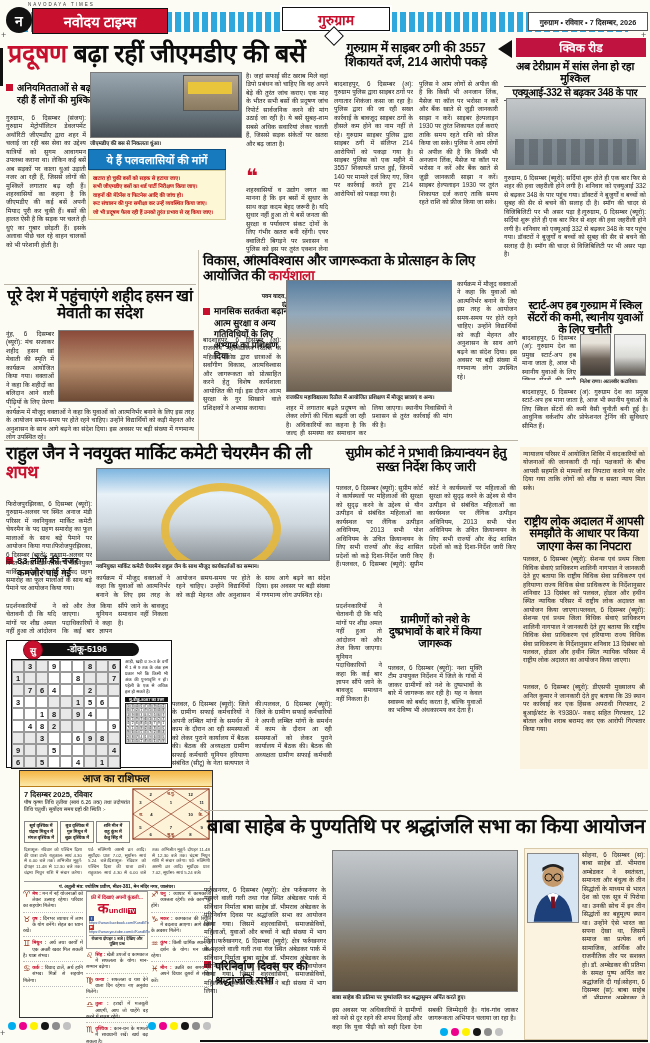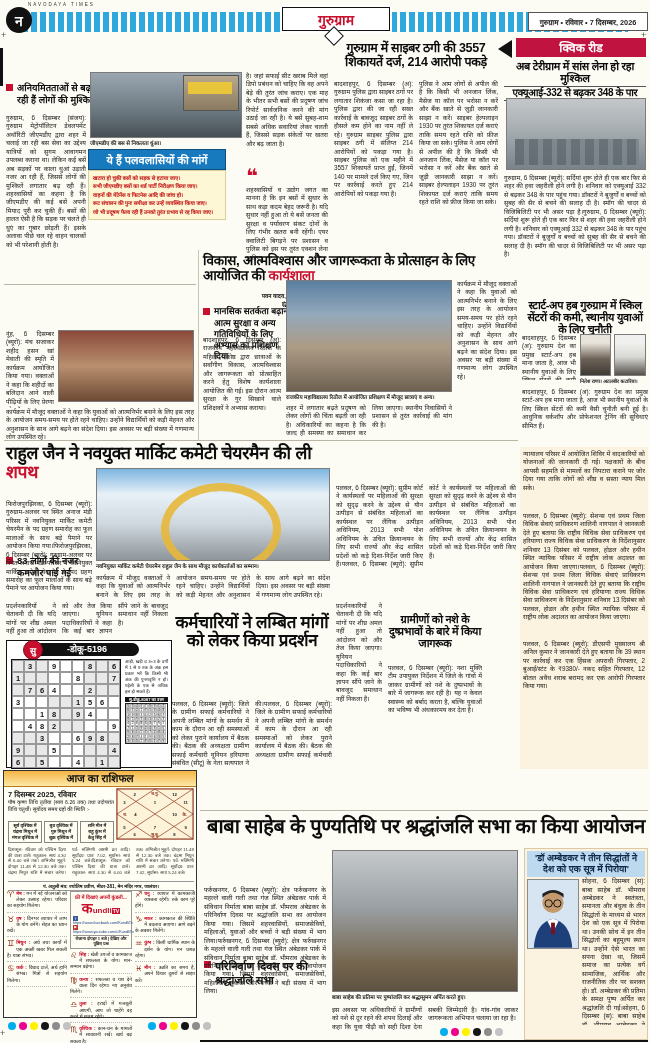--- a/index.html
+++ b/index.html
@@ -35,29 +35,32 @@
 </style>
 </head>
 <body>
 
 <div class="page">
 
   <div class="abs" style="left:28px;top:2px;font-size:4.5px;letter-spacing:2px;color:#333">NAVODAYA TIMES</div>
   <div class="abs stripe" style="left:22px;top:12px;width:606px"></div>
   <div class="abs" style="left:6px;top:7px;width:26px;height:26px;border-radius:50%;background:#111;color:#fff;
        font-weight:800;font-size:14px;display:flex;align-items:center;justify-content:center">न</div>
+  <div class="abs" style="left:32px;top:8px;width:134px;height:24px;background:#c8102e;border:1px solid #111;
+       color:#fff;font-weight:800;font-size:14.5px;display:flex;align-items:center;justify-content:center">नवोदय टाइम्स</div>
   <div class="abs" style="left:282px;top:7px;width:106px;height:22px;background:#fff;border:1.5px solid #111;
        box-shadow:0 0 0 2px #fff;color:#c8102e;font-weight:800;font-size:14px;display:flex;align-items:center;justify-content:center">गुरुग्राम</div>
   <div class="abs" style="left:327px;top:29px;width:12px;height:12px;background:#fff;border:1.5px solid #111;transform:rotate(45deg)"></div>
   <div class="abs" style="left:528px;top:12px;width:118px;height:17px;background:#fff;border:1px solid #555;
        font-size:7.3px;font-weight:700;color:#222;display:flex;align-items:center;justify-content:center">गुरुग्राम • रविवार • 7 दिसम्बर, 2026</div>
   <div class="abs" style="left:1px;top:30px;color:#555;font-size:9px">+</div>
   <div class="abs" style="left:641px;top:30px;color:#555;font-size:9px">+</div>
   <div class="abs" style="left:0;top:48px;width:3px;height:38px;background:#111"></div>
 
+  <div class="abs hl" style="left:8px;top:40px;width:324px;font-size:25px"><span class="red">प्रदूषण</span><span> बढ़ा रहीं जीएमडीए की बसें</span></div>
 
   <div class="abs sub" style="left:6px;top:82px;width:84px">
     <span class="sq"></span>
     <span>अनियमितताओं से बढ़ रही हैं लोगों की मुश्किलें</span>
   </div>
   <div class="abs b" style="left:6px;top:114px;width:80px;height:186px">गुरुग्राम, 6 दिसम्बर (संजय): गुरुग्राम मेट्रोपॉलिटन डेवलपमेंट अथॉरिटी जीएमडीए द्वारा शहर में चलाई जा रही बस सेवा का उद्देश्य यात्रियों को सुगम आवागमन उपलब्ध कराना था। लेकिन कई बसें अब सड़कों पर काला धुआं उड़ाती नजर आ रही हैं, जिससे लोगों की मुश्किलें लगातार बढ़ रही हैं। शहरवासियों का कहना है कि जीएमडीए की कई बसें अपनी मियाद पूरी कर चुकी हैं। बसों की हालत ऐसी है कि सड़क पर चलते ही धुएं का गुबार छोड़ती हैं। इसके अलावा पीछे चल रहे वाहन चालकों को भी परेशानी होती है।</div>
 
   <div class="abs photo" style="left:90px;top:72px;width:152px;height:66px;background:linear-gradient(180deg,#9aa7b0,#6b7880 60%,#474f55)">
     <div class="abs" style="right:2px;top:2px;width:54px;height:34px;background:linear-gradient(180deg,#b8a98e,#8a7a60);border:1px solid #555">
       <div class="abs" style="left:4px;top:6px;width:44px;height:12px;background:#e8c53a"></div>
@@ -93,20 +96,21 @@
   <div class="abs" style="left:504px;top:60px;width:142px">
     <div class="hl ctr qline" style="font-size:11px">अब टेरीग्राम में सांस लेना हो रहा मुश्किल</div>
     <div class="hl ctr qline" style="font-size:10px">एक्यूआई-332 से बढ़कर 348 के पार</div>
   </div>
   <div class="abs photo" style="left:506px;top:98px;width:140px;height:72px;background:linear-gradient(180deg,#c3c7c9 0%,#a6adb1 45%,#79838a 100%)">
     <div class="abs" style="left:8px;bottom:4px;width:124px;height:26px;background:repeating-linear-gradient(90deg,#5d666c 0 9px,#78828a 9px 14px);opacity:.8"></div>
   </div>
   <div class="abs b" style="left:504px;top:174px;width:142px;height:124px">गुरुग्राम, 6 दिसम्बर (ब्यूरो): सर्दियां शुरू होते ही एक बार फिर से शहर की हवा जहरीली होने लगी है। शनिवार को एक्यूआई 332 से बढ़कर 348 के पार पहुंच गया। डॉक्टरों ने बुजुर्गों व बच्चों को सुबह की सैर से बचने की सलाह दी है। स्मॉग की चादर से विजिबिलिटी पर भी असर पड़ा है।गुरुग्राम, 6 दिसम्बर (ब्यूरो): सर्दियां शुरू होते ही एक बार फिर से शहर की हवा जहरीली होने लगी है। शनिवार को एक्यूआई 332 से बढ़कर 348 के पार पहुंच गया। डॉक्टरों ने बुजुर्गों व बच्चों को सुबह की सैर से बचने की सलाह दी है। स्मॉग की चादर से विजिबिलिटी पर भी असर पड़ा है।</div>
 
   <div class="hr" style="left:4px;top:284px;width:192px"></div>
+  <div class="abs hl" style="left:6px;top:288px;width:188px;font-size:15.5px;text-align:center">पूरे देश में पहुंचाएंगे शहीद हसन खां मेवाती का संदेश</div>
   <div class="abs b" style="left:6px;top:330px;width:48px;height:78px">नूंह, 6 दिसम्बर (ब्यूरो): मंच सजाकर शहीद हसन खां मेवाती की स्मृति में कार्यक्रम आयोजित किया गया। वक्ताओं ने कहा कि शहीदों का बलिदान आने वाली पीढ़ियों के लिए प्रेरणा स्रोत है।</div>
   <div class="abs photo" style="left:58px;top:330px;width:136px;height:72px;background:linear-gradient(180deg,#8a4a3a,#b98f6e 50%,#6e4a35)"></div>
   <div class="abs b" style="left:6px;top:408px;width:188px;height:34px">कार्यक्रम में मौजूद वक्ताओं ने कहा कि युवाओं को आत्मनिर्भर बनाने के लिए इस तरह के आयोजन समय-समय पर होते रहने चाहिए। उन्होंने विद्यार्थियों को कड़ी मेहनत और अनुशासन के साथ आगे बढ़ने का संदेश दिया। इस अवसर पर बड़ी संख्या में गणमान्य लोग उपस्थित रहे। </div>
 
   <div class="vr" style="left:198px;top:250px;height:190px"></div>
   <div class="abs hl" style="left:203px;top:254px;width:316px;font-size:13.5px"><span>विकास, आत्मविश्वास और जागरूकता के प्रोत्साहन के लिए आयोजित की </span><span class="red">कार्यशाला</span></div>
   <div class="abs sub" style="left:203px;top:282px;width:78px;font-size:8.8px">
     <span class="sq"></span>
     <span>मानसिक सतर्कता बढ़ाने आत्म सुरक्षा व अन्य गतिविधियों के लिए अभ्यास का प्रशिक्षण दिया</span>
   </div>
@@ -129,33 +133,31 @@
     <span class="sq"></span>
     <span>83 लोगों की नजर कमजोर पाई गई</span>
   </div>
   <div class="abs b" style="left:6px;top:500px;width:86px;height:100px">फिरोजपुरझिरका, 6 दिसम्बर (ब्यूरो): गुरुग्राम-अलवर पर स्थित अनाज मंडी परिसर में नवनियुक्त मार्किट कमेटी चेयरमैन के पद ग्रहण समारोह का फूल मालाओं के साथ बड़े पैमाने पर आयोजन किया गया।फिरोजपुरझिरका, 6 दिसम्बर (ब्यूरो): गुरुग्राम-अलवर पर स्थित अनाज मंडी परिसर में नवनियुक्त मार्किट कमेटी चेयरमैन के पद ग्रहण समारोह का फूल मालाओं के साथ बड़े पैमाने पर आयोजन किया गया।</div>
   <div class="abs photo" style="left:96px;top:468px;width:234px;height:93px;background:linear-gradient(180deg,#7db5e0 0%,#e8f1f7 28%,#cfd8de 60%,#8e959b 100%);overflow:hidden">
     <div class="abs" style="left:64px;top:14px;width:104px;height:76px;border:8px solid #e7b83a;border-radius:50%;opacity:.9"></div>
   </div>
   <div class="abs cap" style="left:96px;top:563px;width:234px">नवनियुक्त मार्किट कमेटी चेयरमैन राहुल जैन के साथ मौजूद कार्यकर्ताओं का सम्मान।</div>
   <div class="abs b cols3" style="left:96px;top:574px;width:234px;height:32px">कार्यक्रम में मौजूद वक्ताओं ने कहा कि युवाओं को आत्मनिर्भर बनाने के लिए इस तरह के आयोजन समय-समय पर होते रहने चाहिए। उन्होंने विद्यार्थियों को कड़ी मेहनत और अनुशासन के साथ आगे बढ़ने का संदेश दिया। इस अवसर पर बड़ी संख्या में गणमान्य लोग उपस्थित रहे। </div>
 
+  <div class="abs hl ctr" style="left:336px;top:446px;width:180px;font-size:13px">सुप्रीम कोर्ट ने प्रभावी क्रियान्वयन हेतु सख्त निर्देश किए जारी</div>
   <div class="abs b cols2" style="left:336px;top:484px;width:180px;height:122px">पलवल, 6 दिसम्बर (ब्यूरो): सुप्रीम कोर्ट ने कार्यस्थलों पर महिलाओं की सुरक्षा को सुदृढ़ करने के उद्देश्य से यौन उत्पीड़न से संबंधित महिलाओं का कार्यस्थल पर लैंगिक उत्पीड़न अधिनियम, 2013 सभी पोश अधिनियम के उचित क्रियान्वयन के लिए सभी राज्यों और केंद्र शासित प्रदेशों को कड़े दिशा-निर्देश जारी किए हैं।पलवल, 6 दिसम्बर (ब्यूरो): सुप्रीम कोर्ट ने कार्यस्थलों पर महिलाओं की सुरक्षा को सुदृढ़ करने के उद्देश्य से यौन उत्पीड़न से संबंधित महिलाओं का कार्यस्थल पर लैंगिक उत्पीड़न अधिनियम, 2013 सभी पोश अधिनियम के उचित क्रियान्वयन के लिए सभी राज्यों और केंद्र शासित प्रदेशों को कड़े दिशा-निर्देश जारी किए हैं।</div>
 
   <div class="abs cream" style="left:520px;top:447px;width:128px;height:322px;padding:3px;box-sizing:border-box">
     <div class="b" style="height:62px">न्यायालय परिसर में आयोजित शिविर में वादकारियों को योजनाओं की जानकारी दी गई। पक्षकारों के बीच आपसी सहमति से मामलों का निपटारा कराने पर जोर दिया गया ताकि लोगों को शीघ्र व सस्ता न्याय मिल सके। </div>
+    <div class="hl ctr" style="font-size:11.5px;margin:3px 0">राष्ट्रीय लोक अदालत में आपसी समझौते के आधार पर किया जाएगा केस का निपटारा</div>
     <div class="b" style="height:128px">पलवल, 6 दिसम्बर (ब्यूरो): सेशन्स एवं प्रथम जिला विधिक सेवाएं प्राधिकरण शालिनी नागपाल ने जानकारी देते हुए बताया कि राष्ट्रीय विधिक सेवा प्राधिकरण एवं हरियाणा राज्य विधिक सेवा प्राधिकरण के निर्देशानुसार शनिवार 13 दिसंबर को पलवल, होडल और हथीन स्थित न्यायिक परिसर में राष्ट्रीय लोक अदालत का आयोजन किया जाएगा।पलवल, 6 दिसम्बर (ब्यूरो): सेशन्स एवं प्रथम जिला विधिक सेवाएं प्राधिकरण शालिनी नागपाल ने जानकारी देते हुए बताया कि राष्ट्रीय विधिक सेवा प्राधिकरण एवं हरियाणा राज्य विधिक सेवा प्राधिकरण के निर्देशानुसार शनिवार 13 दिसंबर को पलवल, होडल और हथीन स्थित न्यायिक परिसर में राष्ट्रीय लोक अदालत का आयोजन किया जाएगा।</div>
     <div class="b" style="height:66px">पलवल, 6 दिसम्बर (ब्यूरो): डीएसपी मुख्यालय श्री अनिल कुमार ने जानकारी देते हुए बताया कि 39 स्थान पर कार्रवाई कर एक हिंसक अपराधी गिरफ्तार, 2 बुआई/स्टंट के ₹9380/- नकद सहित गिरफ्तार, 12 बोतल अवैध शराब बरामद कर एक आरोपी गिरफ्तार किया गया।</div>
   </div>
 
   <div class="abs b cols3" style="left:6px;top:602px;width:162px;height:34px">प्रदर्शनकारियों ने चेतावनी दी कि यदि मांगों पर शीघ्र अमल नहीं हुआ तो आंदोलन को और तेज किया जाएगा। यूनियन पदाधिकारियों ने कहा कि कई बार ज्ञापन सौंपे जाने के बावजूद समाधान नहीं निकला है। </div>
-  <div class="abs hl ctr" style="left:172px;top:614px;width:160px;font-size:17px">
-    <div>कर्मचारियों ने लम्बित मांगों</div>
-    <div>को लेकर किया प्रदर्शन</div>
-  </div>
   <div class="abs b cols2" style="left:172px;top:700px;width:160px;height:68px">पलवल, 6 दिसम्बर (ब्यूरो): जिले के ग्रामीण सफाई कर्मचारियों ने अपनी लम्बित मांगों के समर्थन में काम के दौरान आ रही समस्याओं को लेकर पुराने कार्यालय में बैठक की। बैठक की अध्यक्षता ग्रामीण सफाई कर्मचारी यूनियन हरियाणा संबंधित (सीटू) के नेता सत्यपाल ने की।पलवल, 6 दिसम्बर (ब्यूरो): जिले के ग्रामीण सफाई कर्मचारियों ने अपनी लम्बित मांगों के समर्थन में काम के दौरान आ रही समस्याओं को लेकर पुराने कार्यालय में बैठक की। बैठक की अध्यक्षता ग्रामीण सफाई कर्मचारी यूनियन हरियाणा संबंधित (सीटू) के नेता सत्यपाल ने की।</div>
   <div class="abs b" style="left:336px;top:602px;width:46px;height:168px">प्रदर्शनकारियों ने चेतावनी दी कि यदि मांगों पर शीघ्र अमल नहीं हुआ तो आंदोलन को और तेज किया जाएगा। यूनियन पदाधिकारियों ने कहा कि कई बार ज्ञापन सौंपे जाने के बावजूद समाधान नहीं निकला है। </div>
 
   <div class="abs hl ctr" style="left:388px;top:614px;width:94px;font-size:11px">ग्रामीणों को नशे के दुष्प्रभावों के बारे में किया जागरूक</div>
   <div class="abs b" style="left:388px;top:664px;width:94px;height:106px">पलवल, 6 दिसम्बर (ब्यूरो): नशा मुक्ति टीम उपायुक्त निर्देशन में जिले के गांवों में जाकर ग्रामीणों को नशे के दुष्प्रभावों के बारे में जागरूक कर रही है। यह न केवल स्वास्थ्य को बर्बाद करता है, बल्कि युवाओं का भविष्य भी अंधकारमय कर देता है।</div>
 
   <div class="abs" style="left:6px;top:640px;width:164px;height:126px;border:1.5px solid #111;background:#fff">
     <div style="position:relative;height:18px">
       <div style="position:absolute;left:28px;top:2px;width:104px;height:13px;background:#111;border-radius:7px;color:#fff;
            font-weight:800;font-size:9px;text-align:center;line-height:13px">-डोकू-5196</div>
@@ -327,21 +329,21 @@
           <div class="kcell" style="border-left-width: 1px;">2</div>
           <div class="kcell">8</div>
           <div class="kcell">6</div>
           <div class="kcell" style="border-left-width: 1px; background: rgb(233, 233, 233);">1</div>
           <div class="kcell" style="background: rgb(233, 233, 233);">7</div>
           <div class="kcell" style="background: rgb(233, 233, 233);">9</div>
         </div>
     </div>
   </div>
 
-  <div class="abs" style="left:3px;top:770px;width:194px;height:248px;border:1px solid #333;background:#fffef4;box-sizing:border-box">
+  <div class="abs" style="left:19px;top:770px;width:194px;height:248px;border:1px solid #333;background:#fffef4;box-sizing:border-box">
     <div style="height:15px;background:linear-gradient(180deg,#f5b544,#fce8a8);border-bottom:1px solid #b97d18;
          font-weight:800;font-size:10.5px;text-align:center;line-height:15px;color:#111">आज का राशिफल</div>
     <div style="position:absolute;left:4px;top:18px;font-size:7.5px;font-weight:800;color:#111">7 दिसम्बर 2025, रविवार</div>
     <div style="position:absolute;left:4px;top:28px;width:106px;font-size:5.2px;line-height:1.3;text-align:justify">पौष कृष्ण तिथि तृतीया (सायं 6.26 तक) तथा तदोपरांत तिथि चतुर्थी। सूर्योदय समय ग्रहों की स्थिति :-</div>
     <div style="position:absolute;left:4px;top:50px;width:106px;display:flex;gap:2px">
         <div class="pbox" style="flex: 1 1 0%;">सूर्य वृश्चिक में
 चंद्रमा मिथुन में
 मंगल वृश्चिक में</div>
         <div class="pbox" style="flex: 1 1 0%;">बुध वृश्चिक में
 गुरु मिथुन में
@@ -419,21 +421,20 @@
   <div class="abs sub" style="left:204px;top:854px;width:122px;font-size:11px">
     <span class="sq"></span>
     <span>परिनिर्वाण दिवस पर की श्रद्धांजलि सभा</span>
   </div>
   <div class="abs b" style="left:204px;top:886px;width:122px;height:150px">फर्रुखनगर, 6 दिसम्बर (ब्यूरो): क्षेत्र फर्रुखनगर के महल्ले वाली गली तथा गंज स्थित अंबेडकर पार्क में संविधान निर्माता बाबा साहेब डॉ. भीमराव अंबेडकर के परिनिर्वाण दिवस पर श्रद्धांजलि सभा का आयोजन किया गया। जिसमें शहरवासियों, समाजसेवियों, महिलाओं, युवाओं और बच्चों ने बड़ी संख्या में भाग लिया।फर्रुखनगर, 6 दिसम्बर (ब्यूरो): क्षेत्र फर्रुखनगर के महल्ले वाली गली तथा गंज स्थित अंबेडकर पार्क में संविधान निर्माता बाबा साहेब डॉ. भीमराव अंबेडकर के परिनिर्वाण दिवस पर श्रद्धांजलि सभा का आयोजन किया गया। जिसमें शहरवासियों, समाजसेवियों, महिलाओं, युवाओं और बच्चों ने बड़ी संख्या में भाग लिया।</div>
   <div class="abs photo" style="left:332px;top:850px;width:186px;height:142px;background:linear-gradient(180deg,#c5c9cc,#9aa0a4 40%,#75664f 80%,#5d5242)"></div>
   <div class="abs cap" style="left:332px;top:994px;width:186px">बाबा साहेब की प्रतिमा पर पुष्पांजलि कर श्रद्धासुमन अर्पित करते हुए।</div>
   <div class="abs b cols2" style="left:332px;top:1006px;width:186px;height:32px">इस अवसर पर अधिकारियों ने ग्रामीणों को नशे से दूर रहने की शपथ दिलाई और कहा कि युवा पीढ़ी को सही दिशा देना सबकी जिम्मेदारी है। गांव-गांव जाकर जागरूकता अभियान चलाया जा रहा है। </div>
 
   <div class="abs cream" style="left:524px;top:848px;width:124px;height:192px;border:.5px solid #d8c9a8;box-sizing:border-box;padding:2px">
-    <div style="background:#bcd9ef;font-size:9.2px;font-weight:800;text-align:center;line-height:1.2;padding:2px;color:#0c2848">'डॉ अम्बेडकर ने तीन सिद्धांतों ने देश को एक सूत्र में पिरोया'</div>
     <svg viewBox="0 0 52 70" style="float:left;width:50px;height:68px;margin:2px 3px 1px 0;border:1px solid #888;background:#d7e5f2">
       <rect width="52" height="70" fill="#d7e5f2"></rect>
       <path d="M6 70 Q8 44 26 40 Q44 44 46 70 Z" fill="#1d3f7a"></path>
       <path d="M20 42 L26 40 L32 42 L26 54 Z" fill="#fff"></path>
       <rect x="24" y="44" width="4" height="12" fill="#7a1020"></rect>
       <circle cx="26" cy="23" r="11" fill="#c49a6c"></circle>
       <path d="M15 18 Q26 8 37 18 L37 14 Q26 6 15 14 Z" fill="#222"></path>
       <circle cx="21.5" cy="24" r="3.8" fill="none" stroke="#111" stroke-width="1"></circle>
       <circle cx="30.5" cy="24" r="3.8" fill="none" stroke="#111" stroke-width="1"></circle>
       <line x1="25.3" y1="24" x2="26.7" y2="24" stroke="#111" stroke-width="1"></line>

